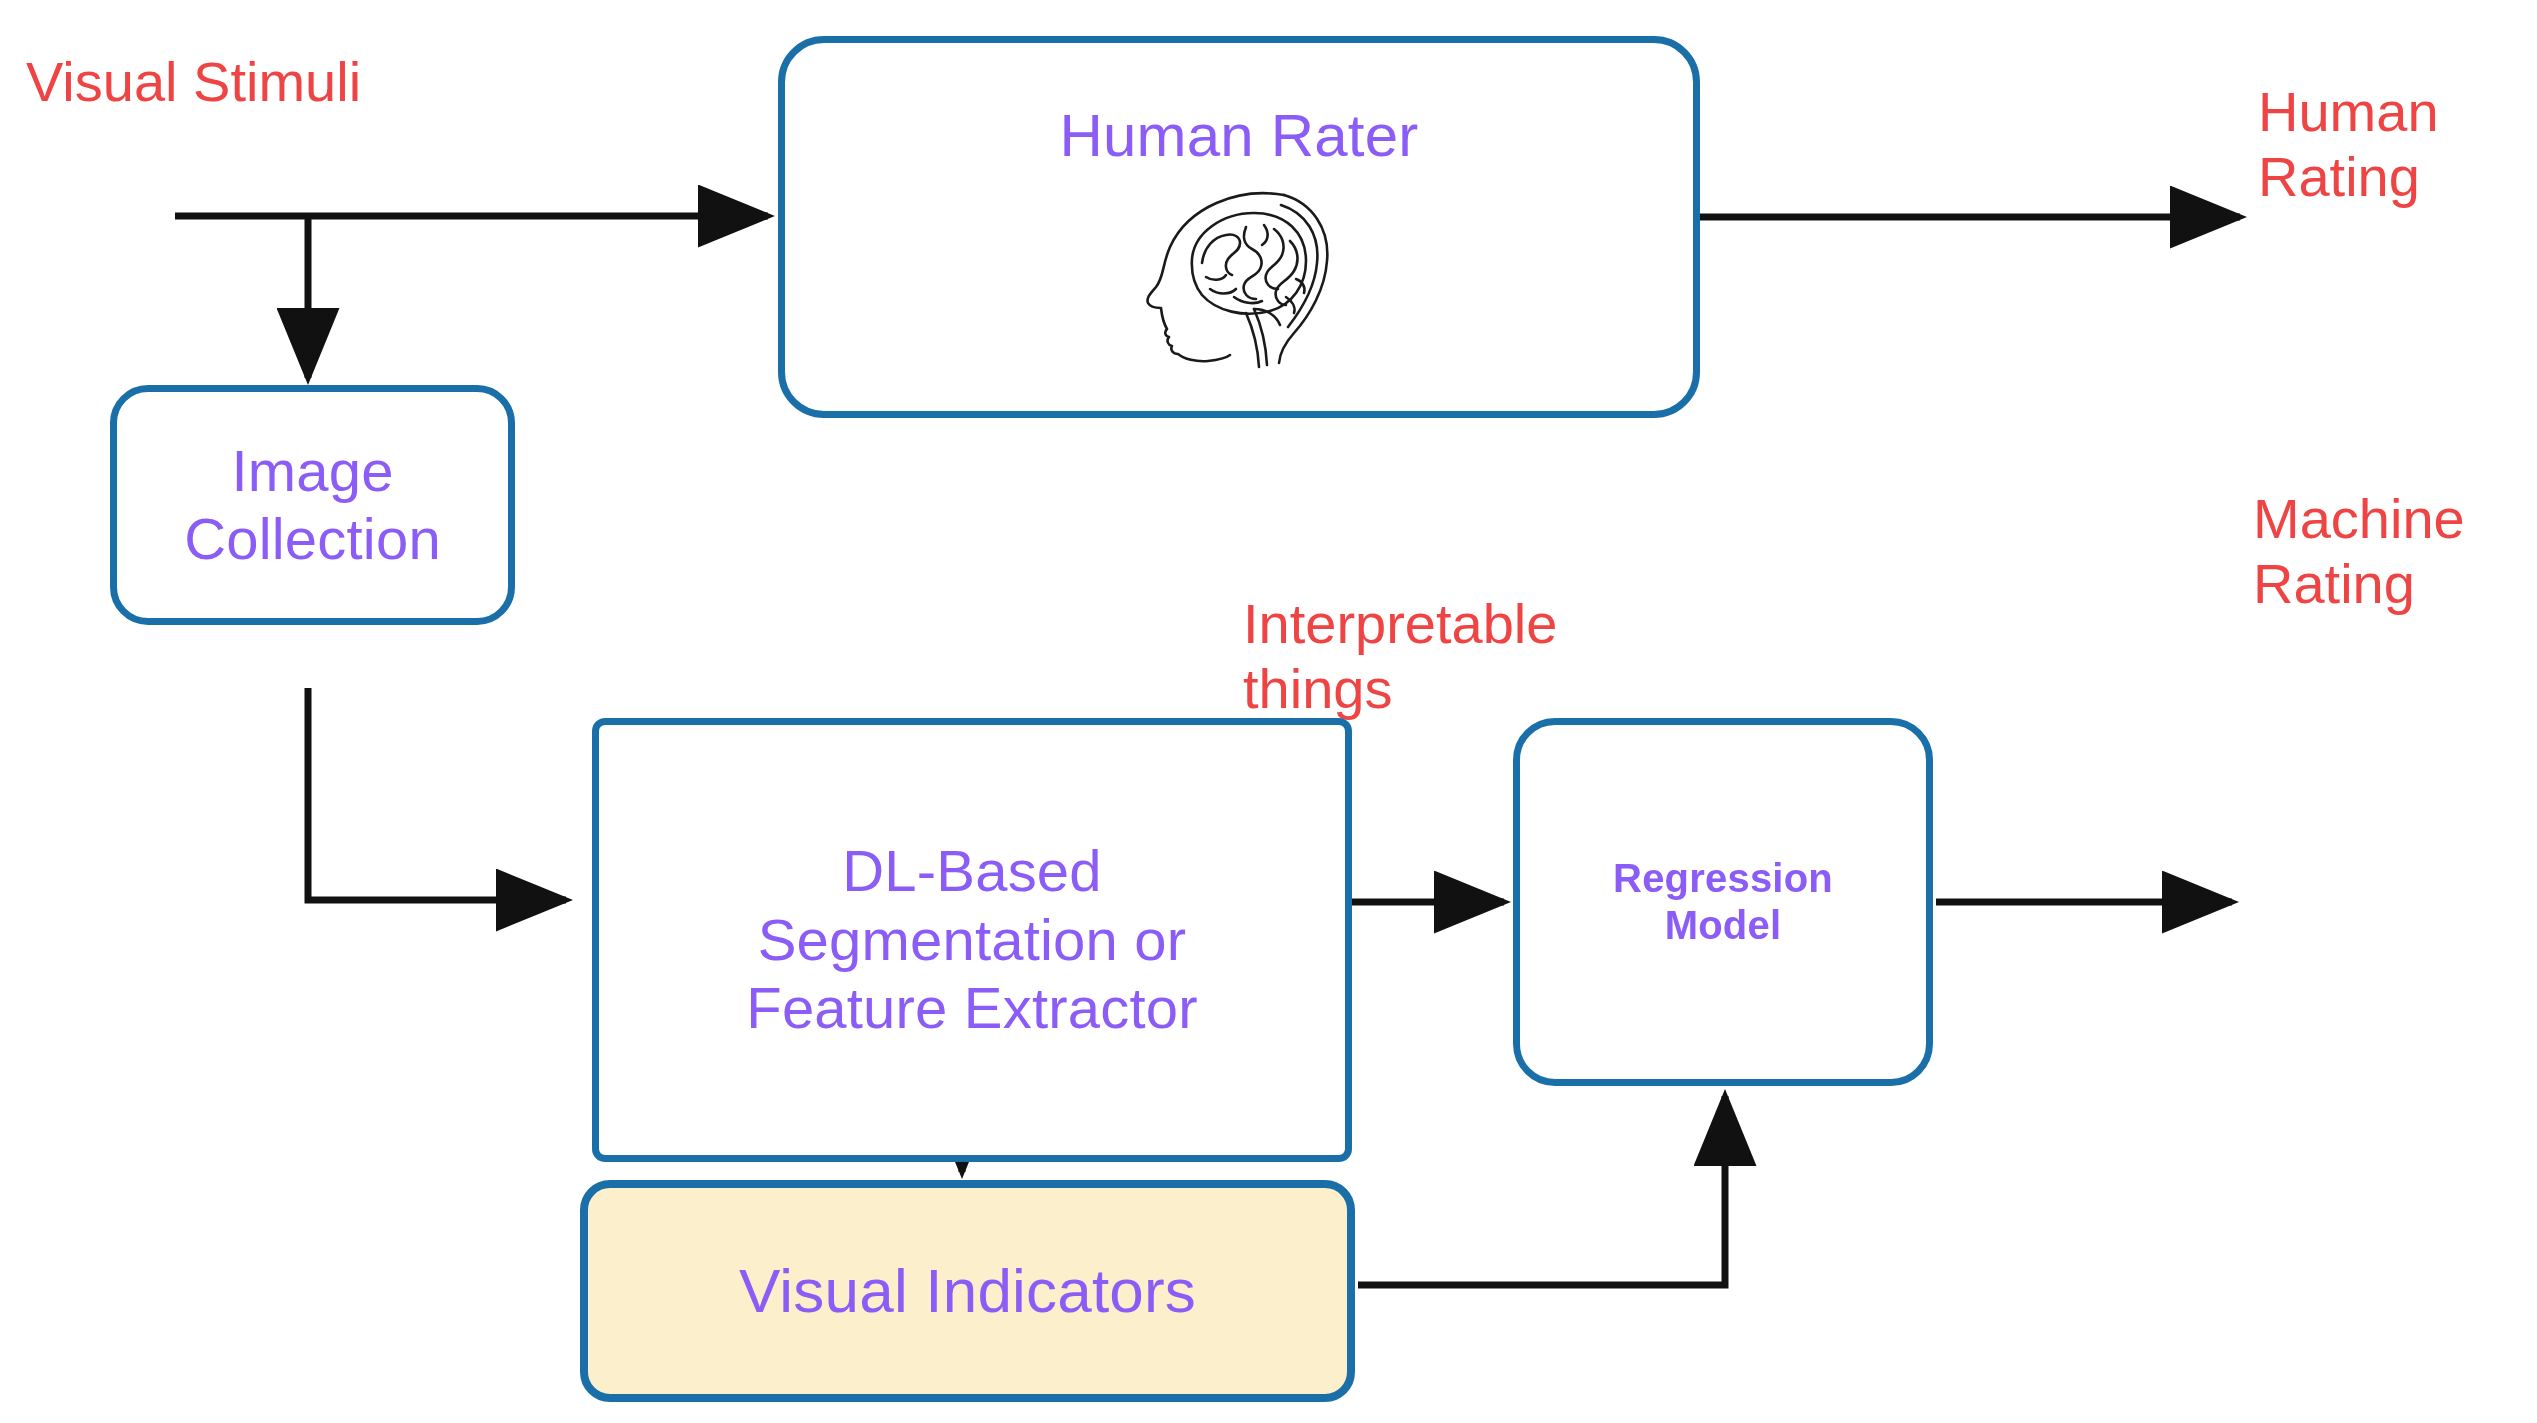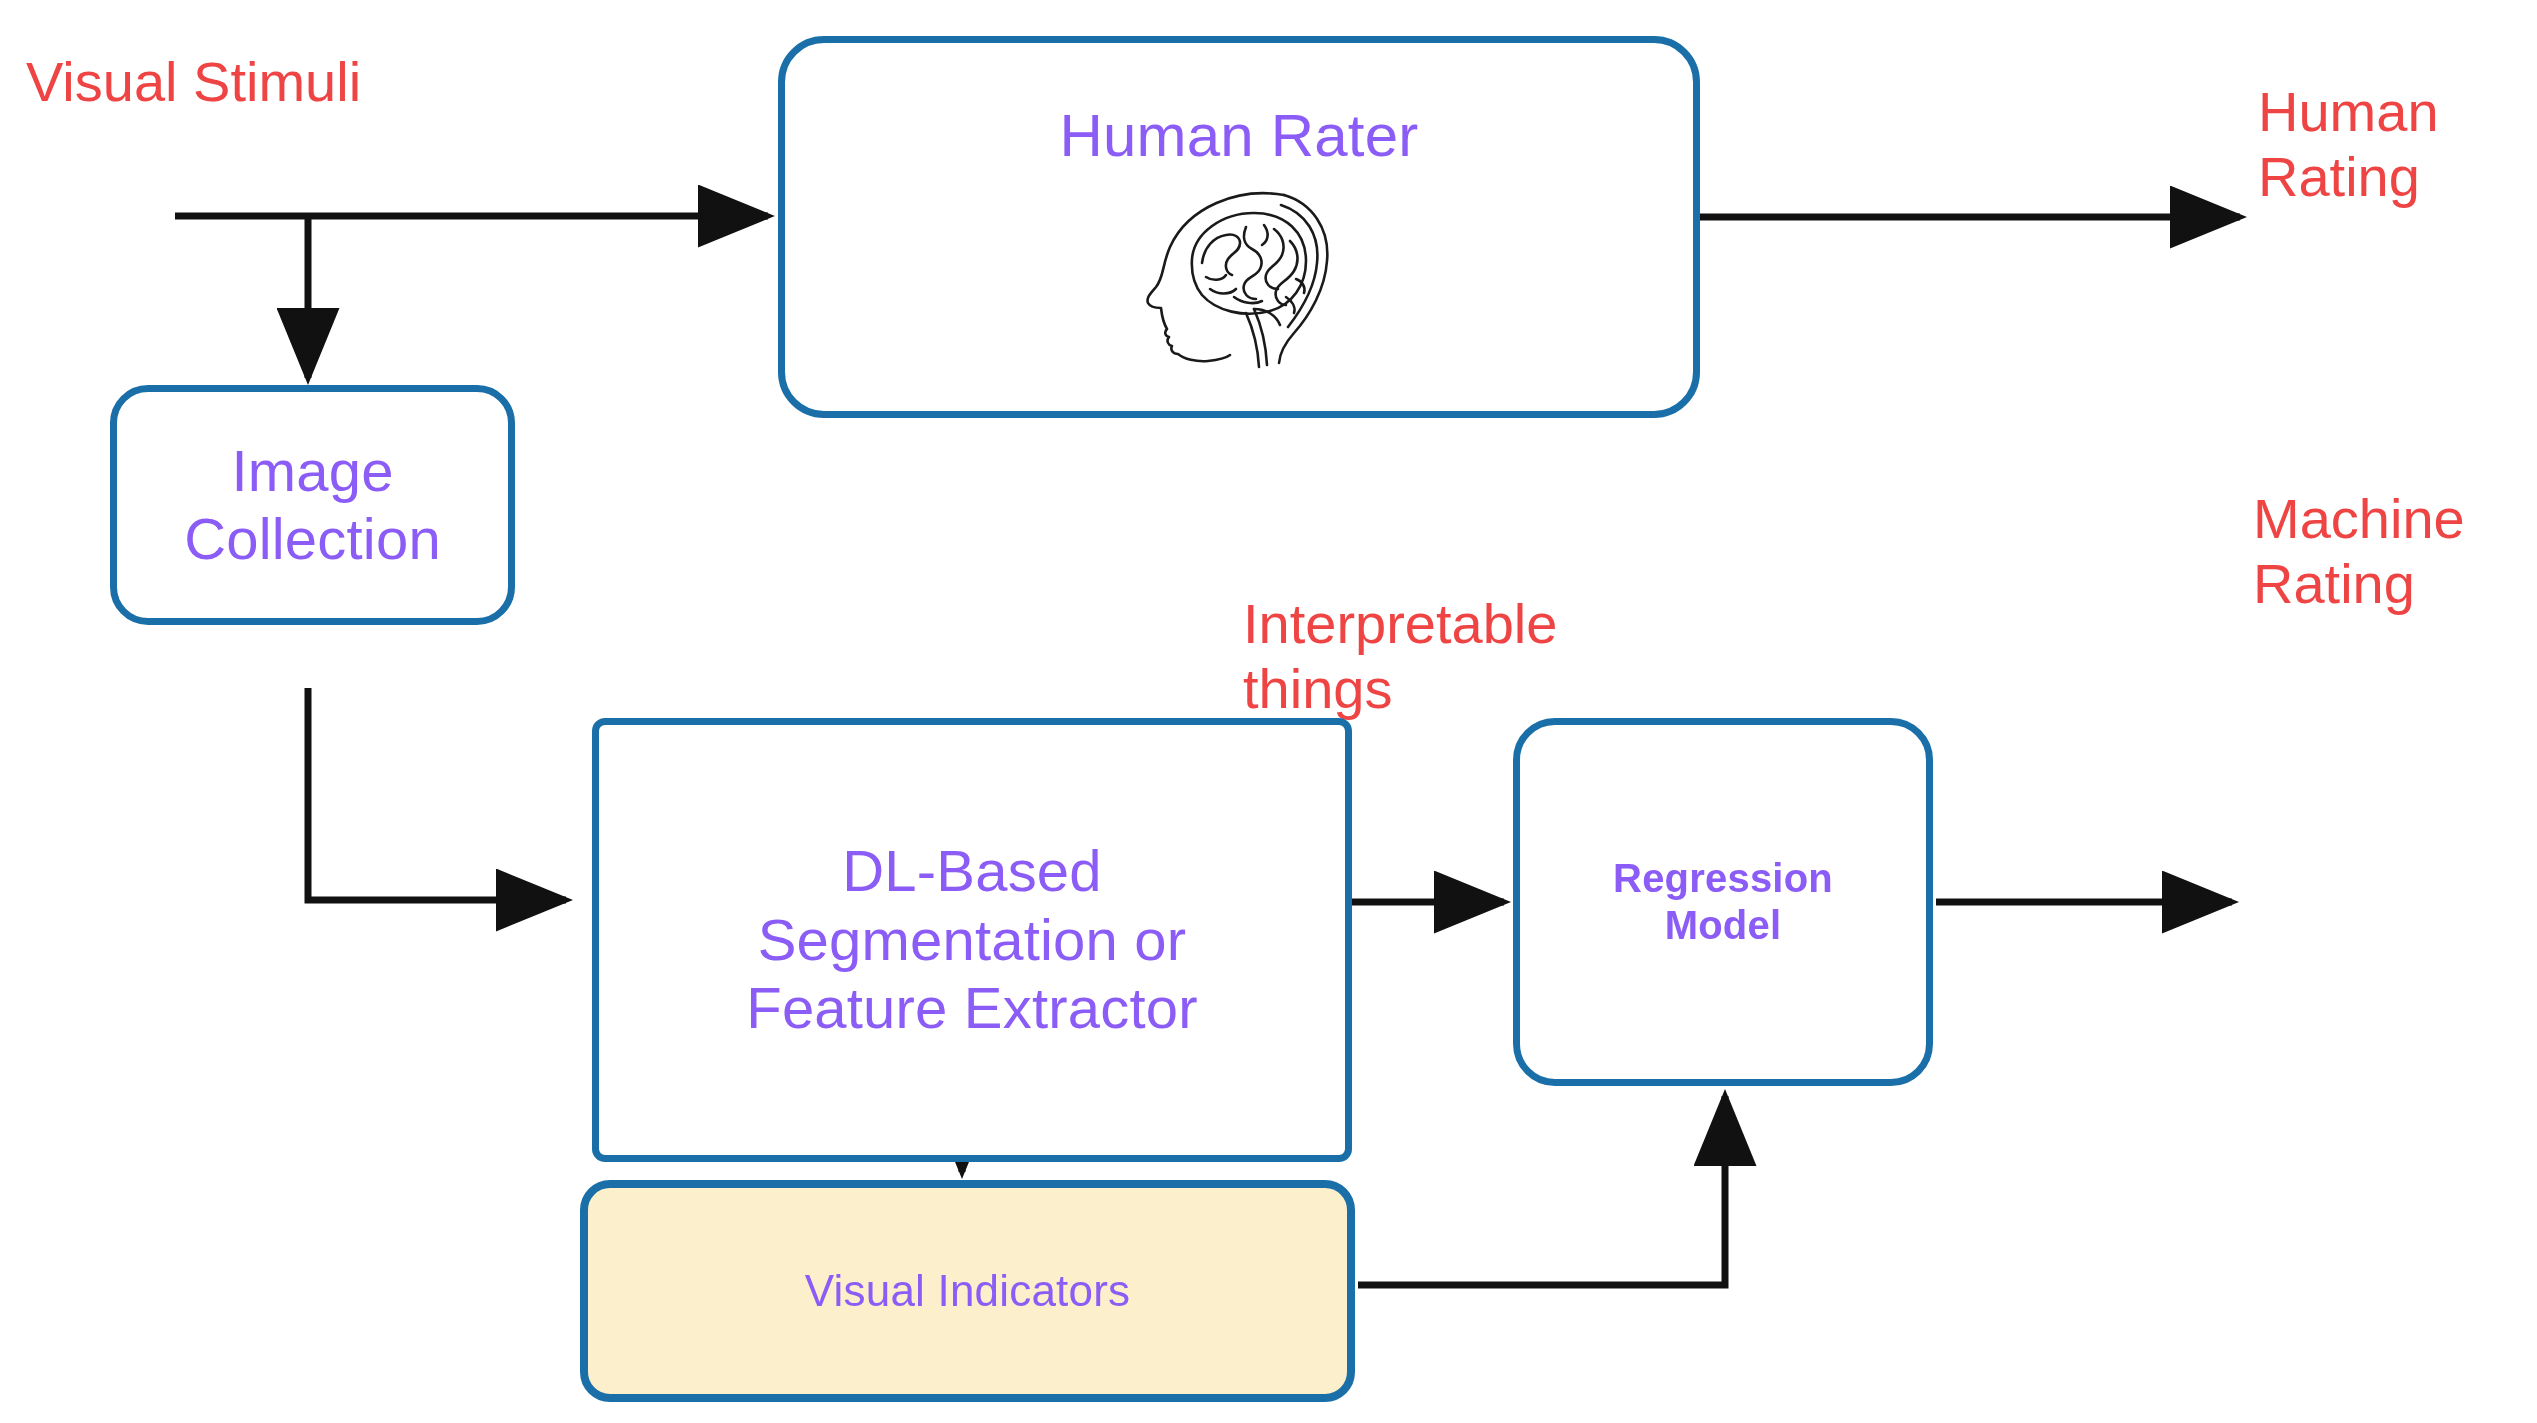--- a/index.html
+++ b/index.html
@@ -48,21 +48,21 @@
   #node-human-rater   { left: 778px;  top: 36px;   width: 922px;  height: 382px;  border-radius: 46px; }
   #node-image-collection { left: 110px; top: 385px; width: 405px; height: 240px; border-radius: 38px; }
   #node-dl-based      { left: 575px;  top: 718px;  width: 760px;  height: 444px;  border-radius: 13px; margin-left: 17px; }
   #node-regression    { left: 1513px; top: 718px;  width: 420px;  height: 368px;  border-radius: 42px; }
   #node-visual-indicators { left: 580px; top: 1180px; width: 775px; height: 222px; border-radius: 30px; }
 
   #node-human-rater .node-label { font-size: 60px; margin-top: 18px; }
   #node-image-collection .node-label { font-size: 58px; }
   #node-dl-based .node-label { font-size: 58px; }
   #node-regression .node-label { font-size: 40px; font-weight: bold; }
-  #node-visual-indicators .node-label { font-size: 44px; }
+  #node-visual-indicators .node-label { font-size: 62px; }
 
   
   .brain-wrap {
     margin-top: 10px;
     width: 210px;
     height: 190px;
     display: block;
   }
 
   

